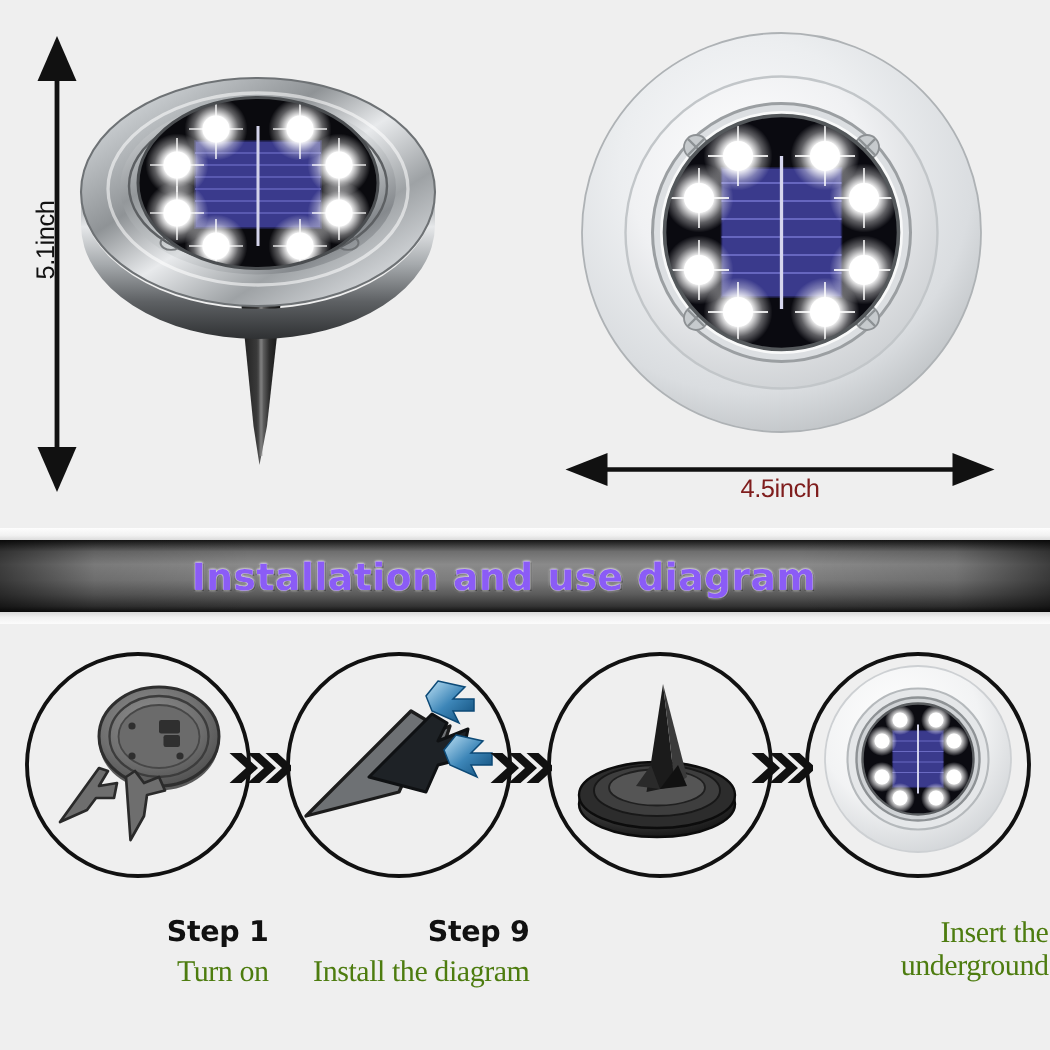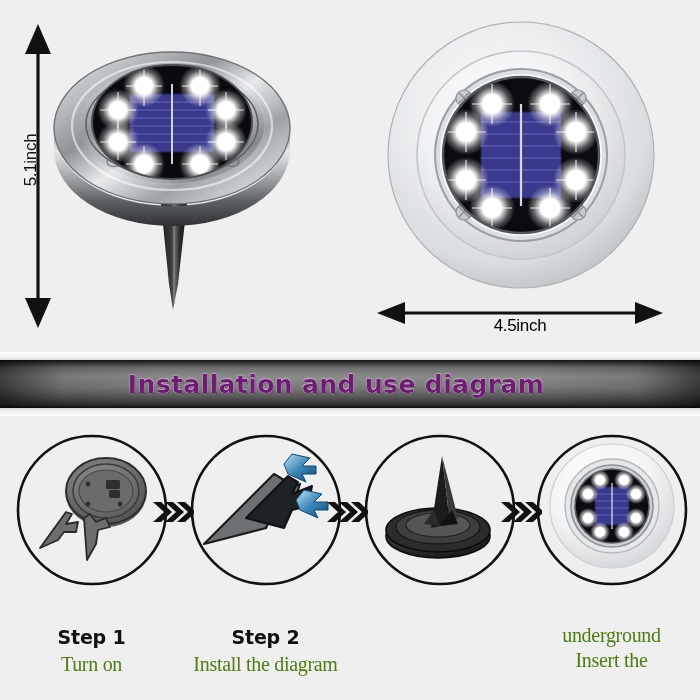--- a/index.html
+++ b/index.html
@@ -41,21 +41,21 @@
     font-family: "Liberation Sans", sans-serif;
     white-space: nowrap;
   }
   #width-label {
     position: absolute;
     left: 420px;
     top: 316px;
     width: 200px;
     text-align: center;
     font-size: 17px;
-    color: #000000;
+    color: #7f1d1d;
     letter-spacing: -0.3px;
     white-space: nowrap;
   }
 
   
   #banner {
     position: absolute;
     left: 0; top: 352px;
     width: 700px; height: 64px;
   }
@@ -79,21 +79,21 @@
   }
   #banner-strip-bottom {
     position: absolute; left:0; top:56px; width:700px; height:8px;
     background: linear-gradient(to bottom, #d8d8d8 0%, #f1f1f1 45%, #fcfcfc 100%);
   }
   #banner-title {
     position: absolute;
     left: 0; top: 8px;
     width: 672px; height: 48px;
     display: flex; align-items: center; justify-content: center;
-    color: #701a75;
+    color: #8b5cf6;
     font-family: "DejaVu Sans", sans-serif;
     font-weight: bold;
     font-size: 25px;
     letter-spacing: 0.4px;
     text-shadow:
       0 0 1px #fff, 0 0 2px #fff,
       1px 1px 0 rgba(0,0,0,0.55), -1px 1px 0 rgba(0,0,0,0.35);
     z-index: 3;
     white-space: nowrap;
   }
@@ -111,23 +111,23 @@
     width: 175px;
     height: 268px;
   }
   .step-circle-wrap {
     position: relative;
     width: 156px; height: 156px;
     margin: 0 auto;
   }
   .step-label-wrap {
     position: absolute;
-    left: 0; top: 192px;
+    left: 0; top: 176px;
     width: 175px;
-    text-align: center;
+    text-align: right;
   }
   .step-title {
     font-family: "DejaVu Sans", sans-serif;
     font-weight: bold;
     font-size: 19px;
     color: #111;
     letter-spacing: -0.2px;
     line-height: 26px;
   }
   .step-desc {
@@ -469,21 +469,21 @@
             <path d="M58,86 L100,44 L110,50 L104,62 L124,54 L120,74 L104,78 L96,96 Z" fill="#1e2226" stroke="#0f1113" stroke-width="2" stroke-linejoin="round"></path>
           </g>
 
           <g fill="url(#blueArr)" stroke="#0d4a77" stroke-width="1">
             <polygon points="104,22 122,26 114,34 128,34 128,42 114,42 118,50 100,42 96,32"></polygon>
             <polygon points="116,58 134,62 126,70 140,70 140,78 126,78 130,86 112,78 108,68"></polygon>
           </g>
         </svg>
       </div>
       <div class="step-label-wrap">
-        <div class="step-title">Step 2</div>
+        <div class="step-title">Step 9</div>
         <div class="step-desc">Install the diagram</div>
       </div>
     </div>
 
     <div class="chevrons" style="left:326px;">
       <svg width="42" height="28" viewBox="0 0 42 28">
         <polygon points="1,4 12,14 1,24 9,24 20,14 9,4" fill="#111"></polygon>
         <polygon points="13,4 24,14 13,24 21,24 32,14 21,4" fill="#111"></polygon>
         <polygon points="25,4 36,14 25,24 33,24 44,14 33,4" fill="#111"></polygon>
       </svg>
@@ -580,19 +580,19 @@
                   <circle cx="102" cy="86" r="5"></circle>
                 <circle cx="66" cy="100" r="5"></circle>
                   <circle cx="90" cy="100" r="5"></circle>
               </g>
             </g>
             <circle cx="78" cy="74" r="37" fill="none" stroke="#5a5d60" stroke-width="1.6"></circle>
           </g>
         </svg>
       </div>
       <div class="step-label-wrap">
+        <div class="step-desc">Insert the</div>
         <div class="step-desc" style="margin-top:0;">underground</div>
-        <div class="step-desc">Insert the</div>
       </div>
     </div>
 
   </div>
 </div>
 
 </body></html>

